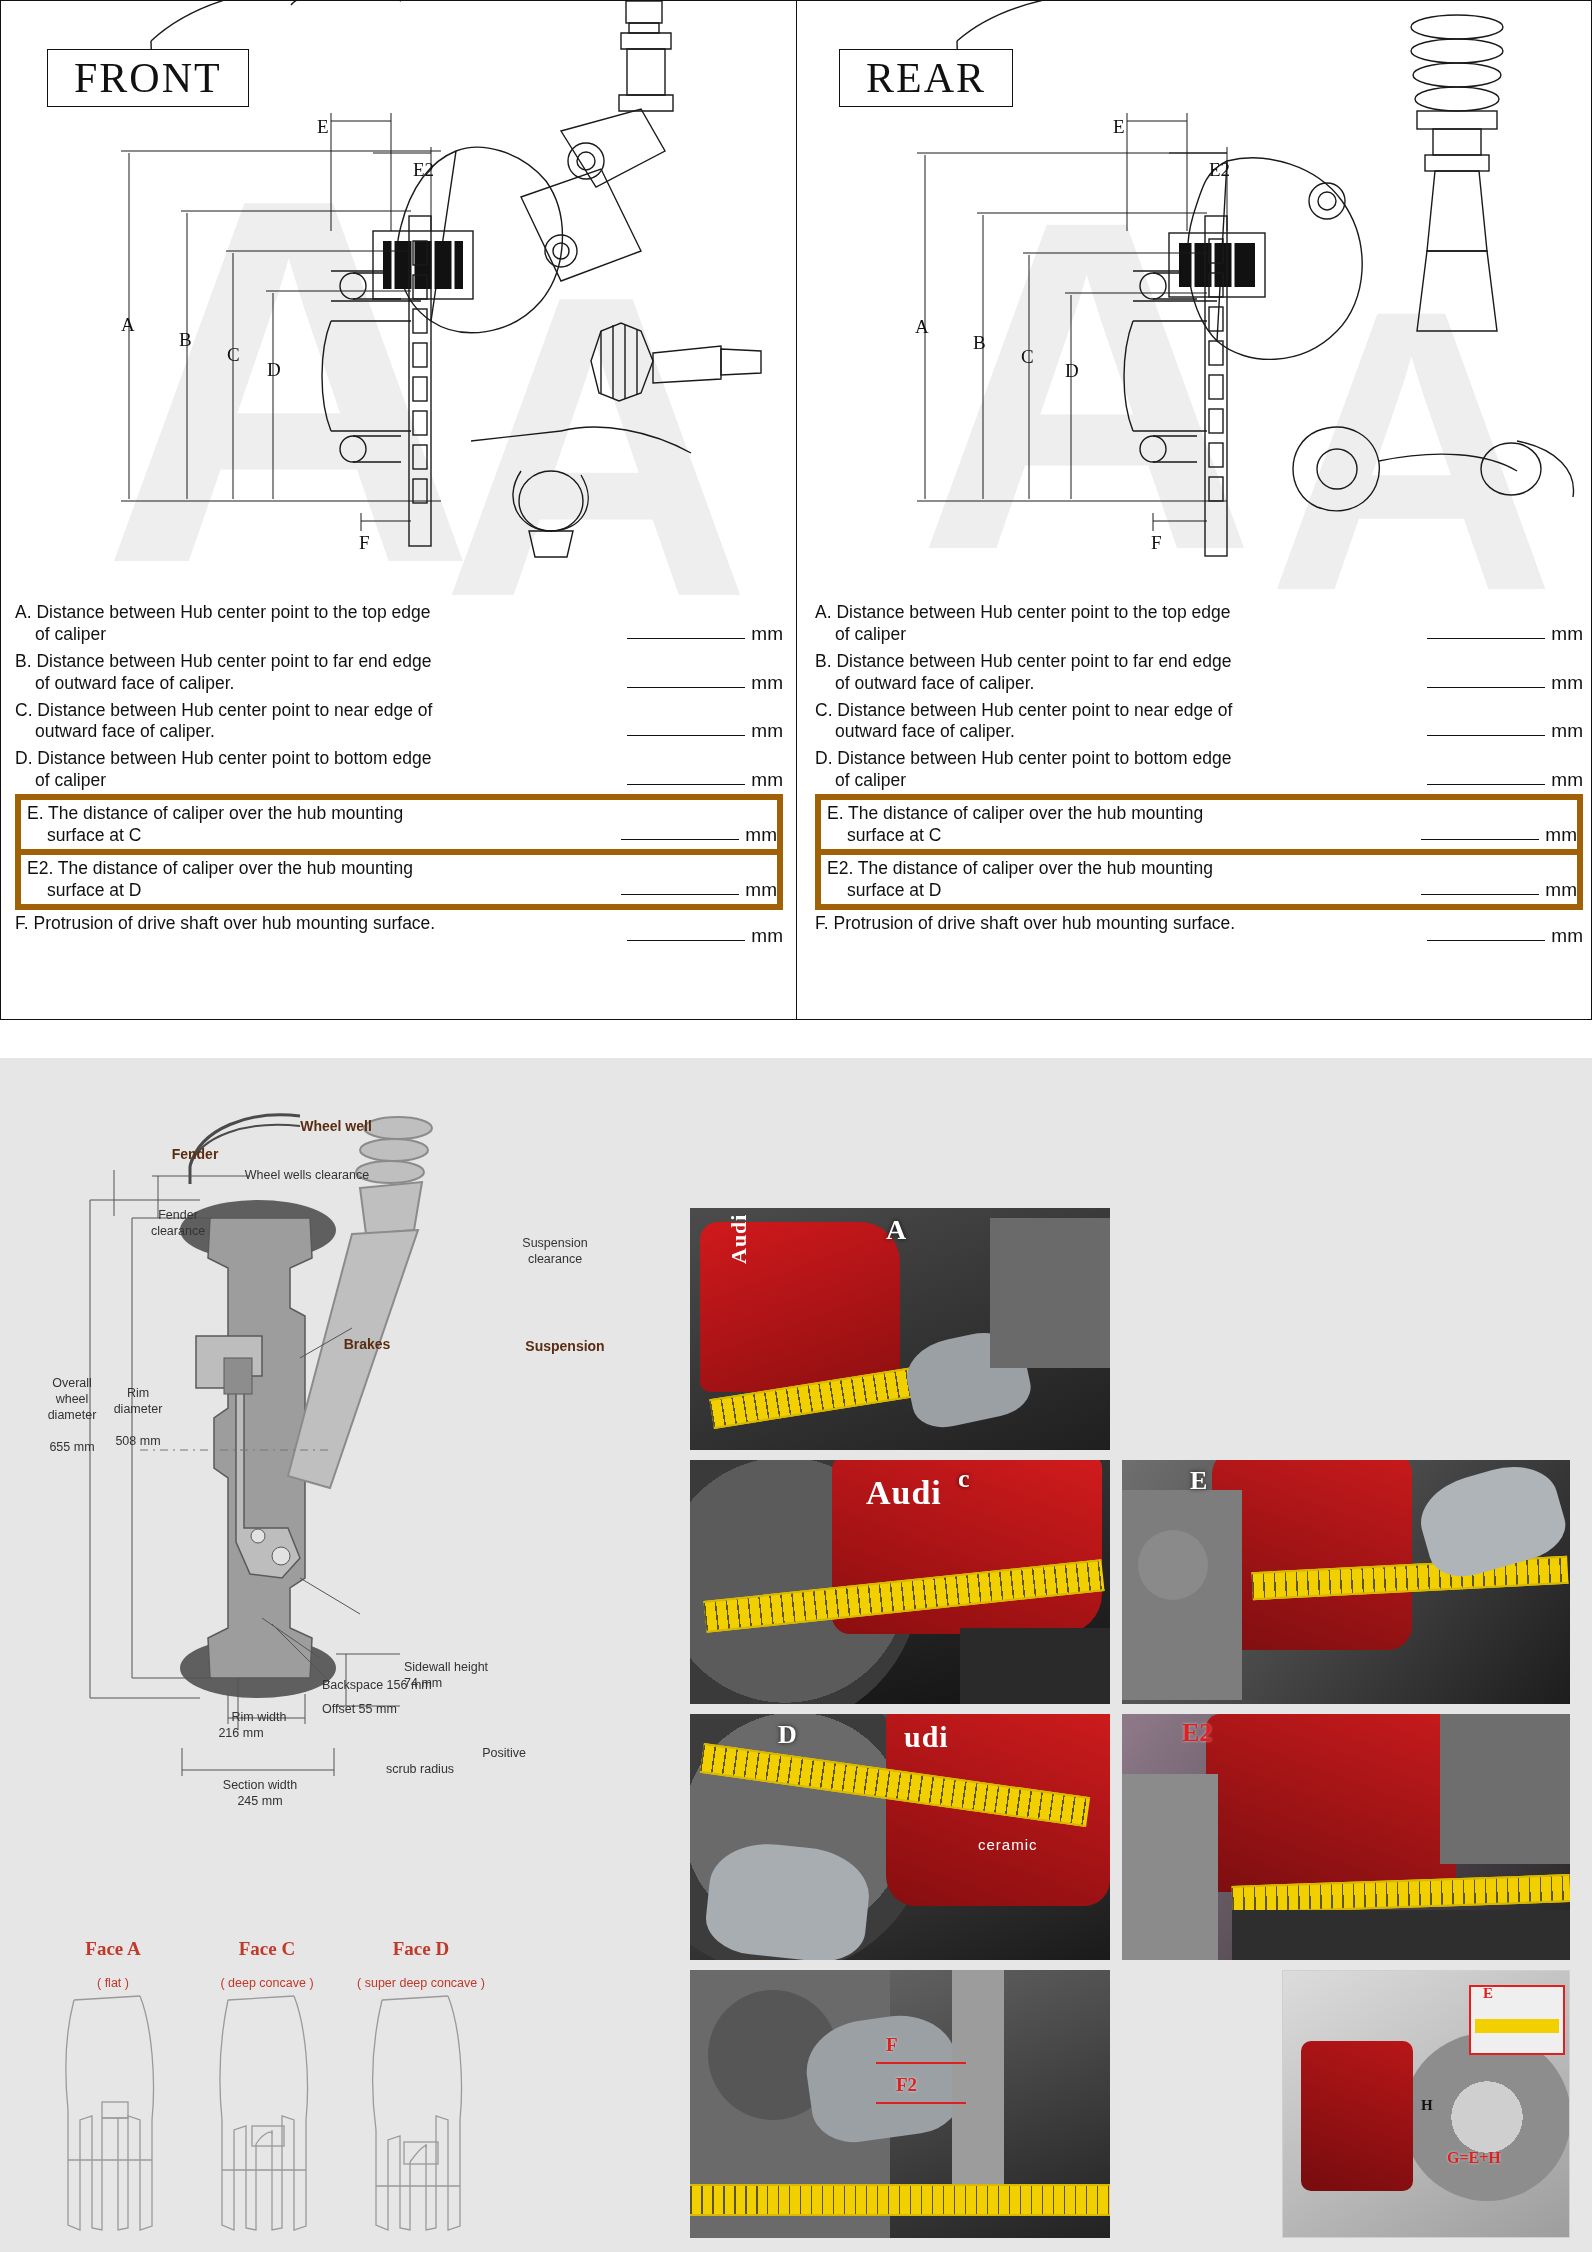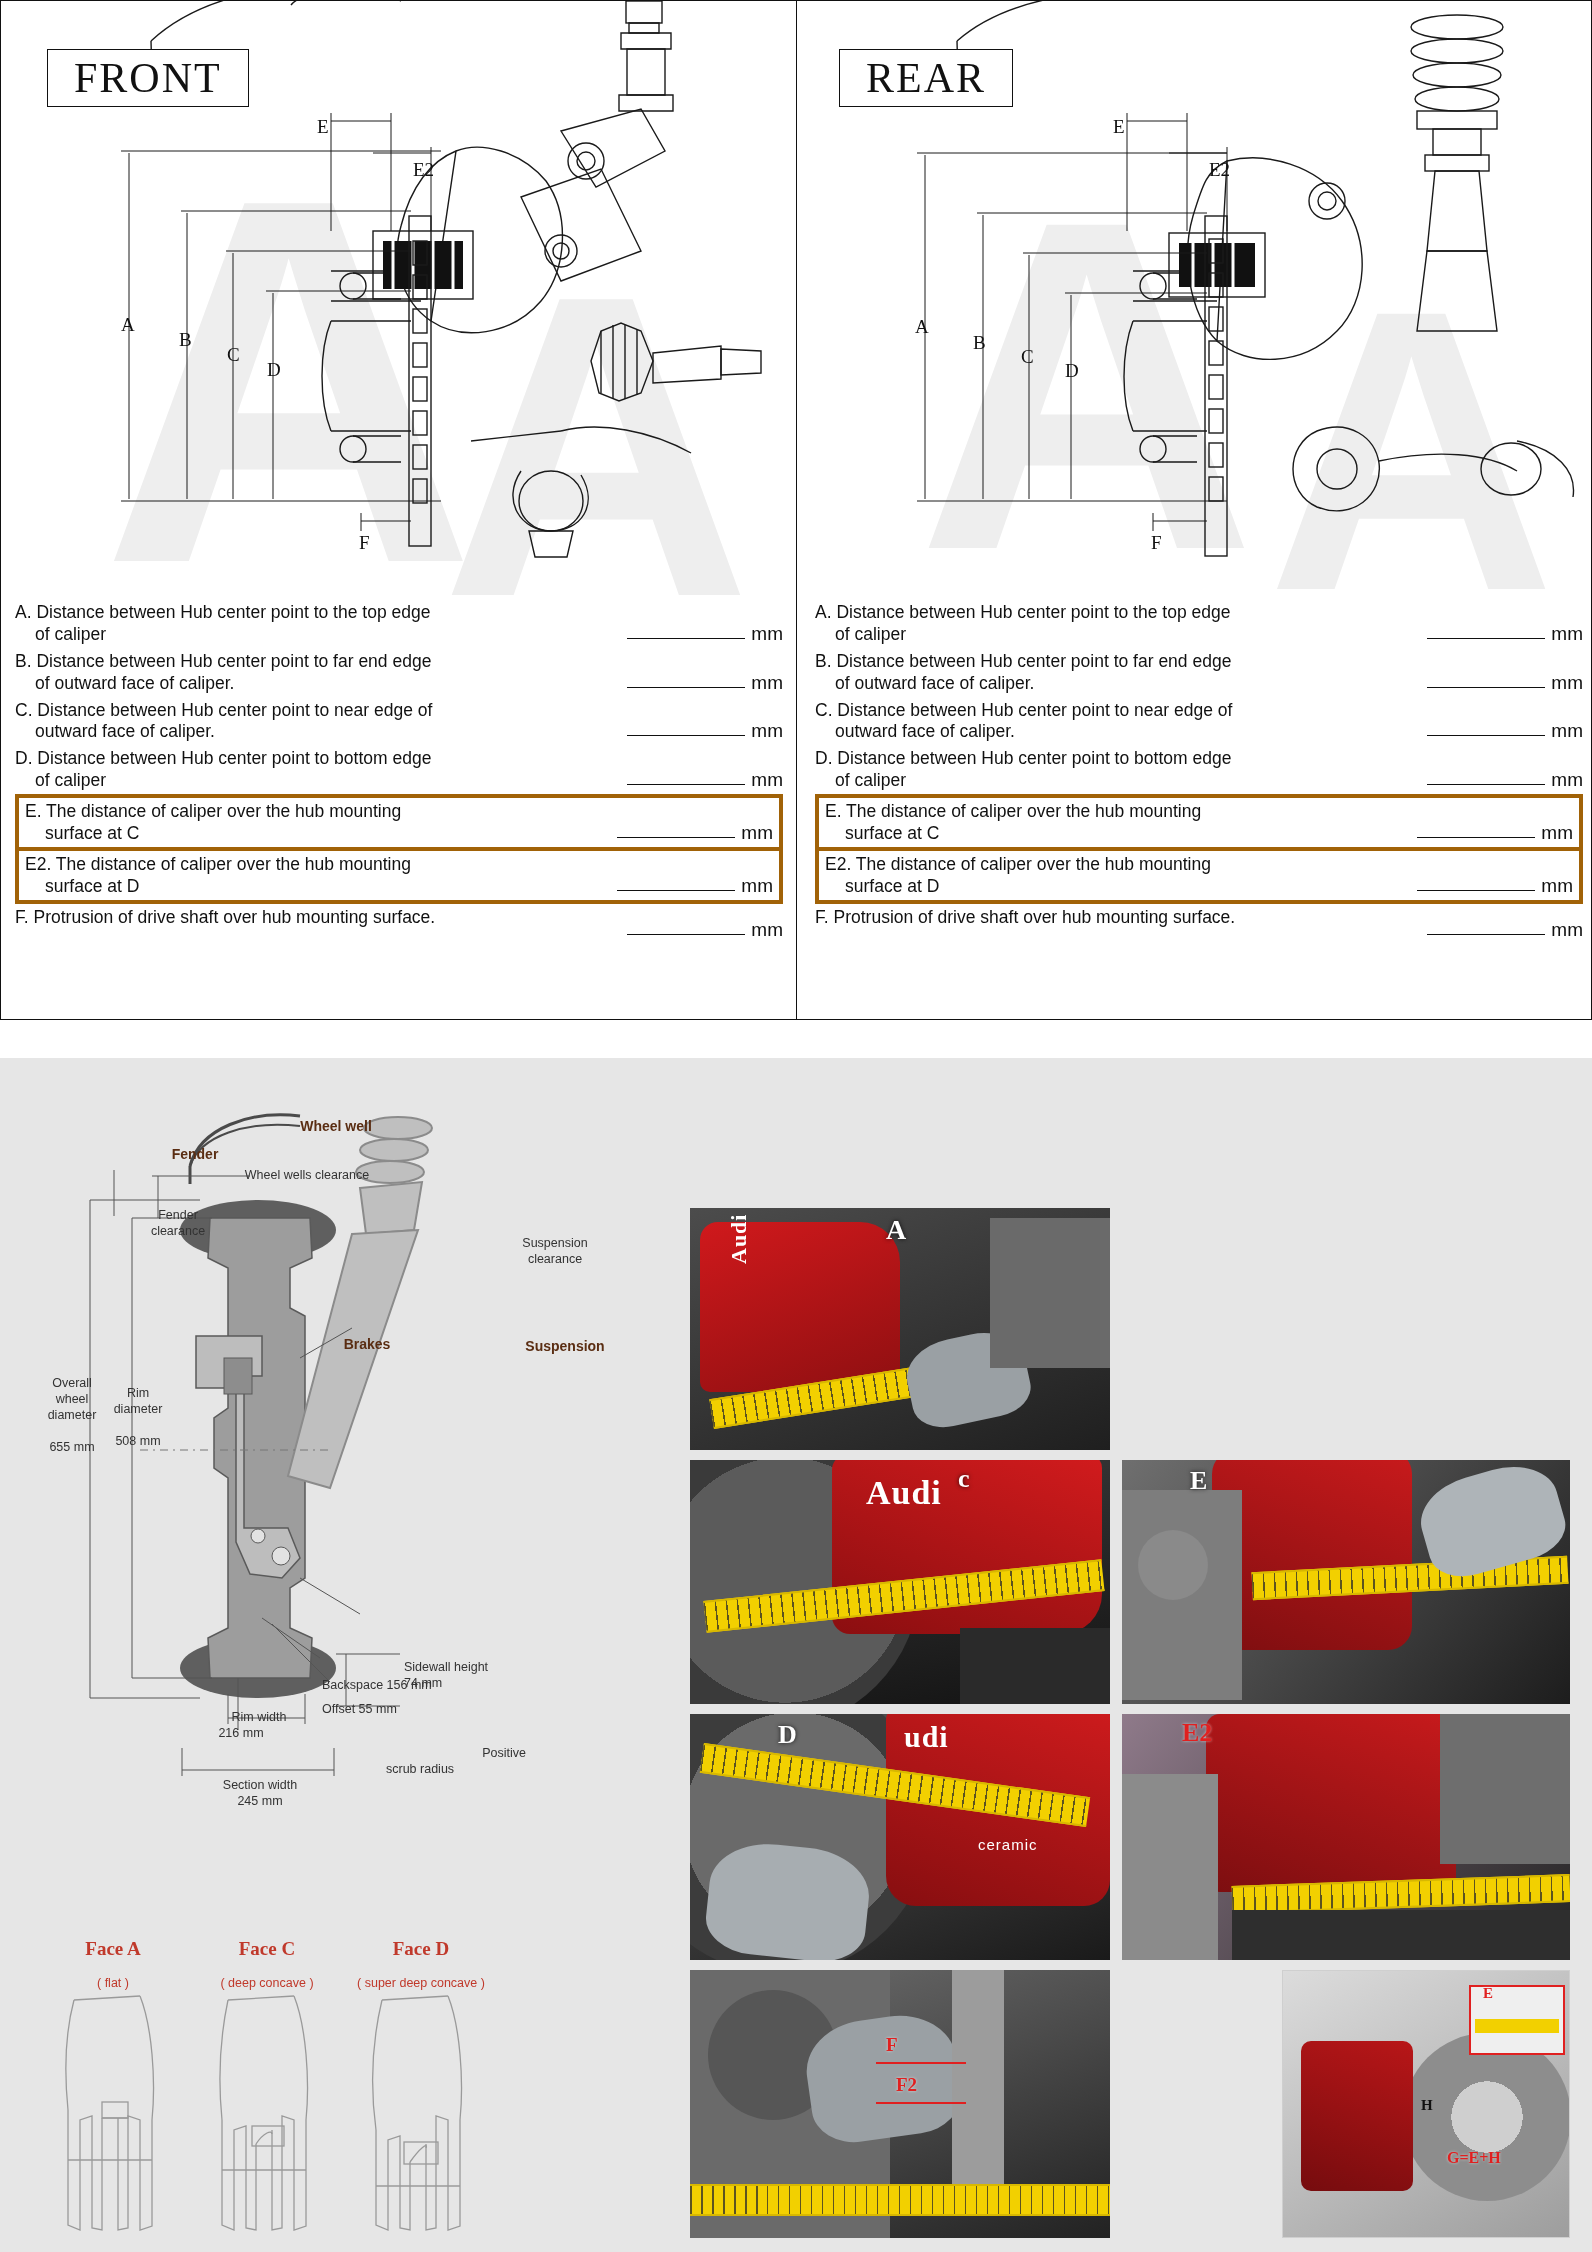--- a/index.html
+++ b/index.html
@@ -84,22 +84,22 @@
     padding-bottom:1px;
   }
   .meas-row .line {
     display:inline-block;
     width:118px; height:0;
     border-bottom:1.5px solid #111;
     margin-bottom:6px;
   }
   .meas-row .unit { font-size:19px; }
   .boxed {
-    border:4px solid #a16207;
-    padding-left:6px; padding-right:6px;
+    border:6px solid #a16207;
+    padding-left:6px; 
   }
   .boxed.top { border-bottom:none; }
   .boxed.bot { }
 
   
   .bottom-section {
     position:absolute; left:0; top:1058px; width:1592px; height:1194px;
     background:#e6e6e6;
   }
 

